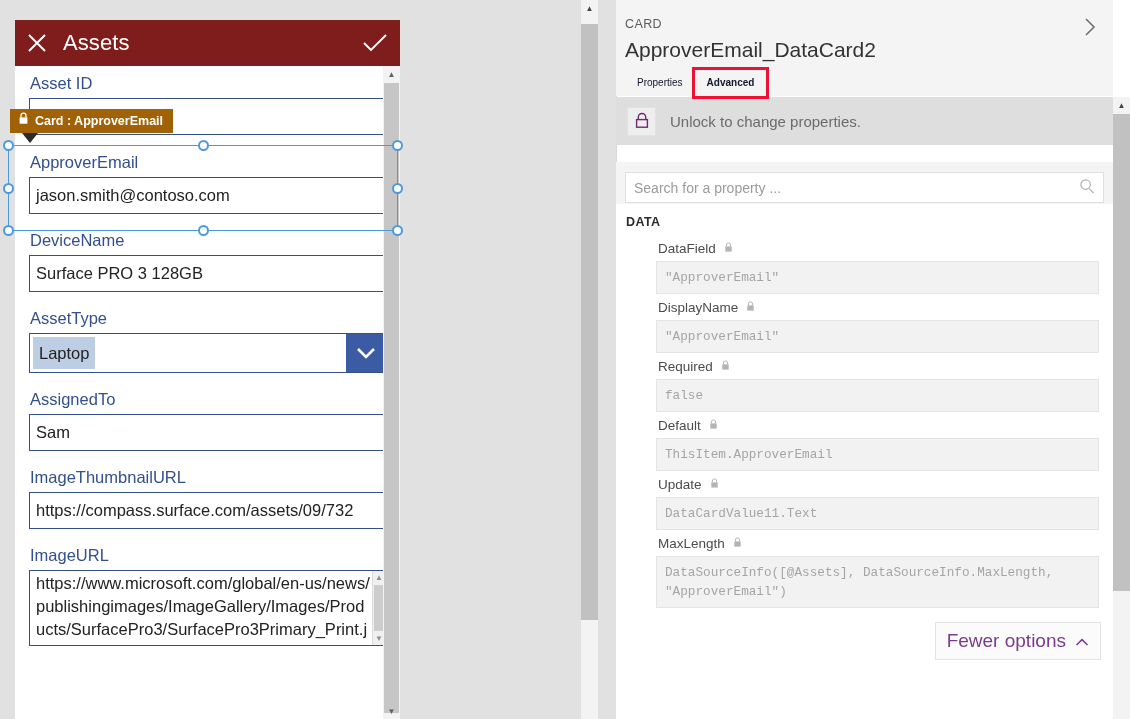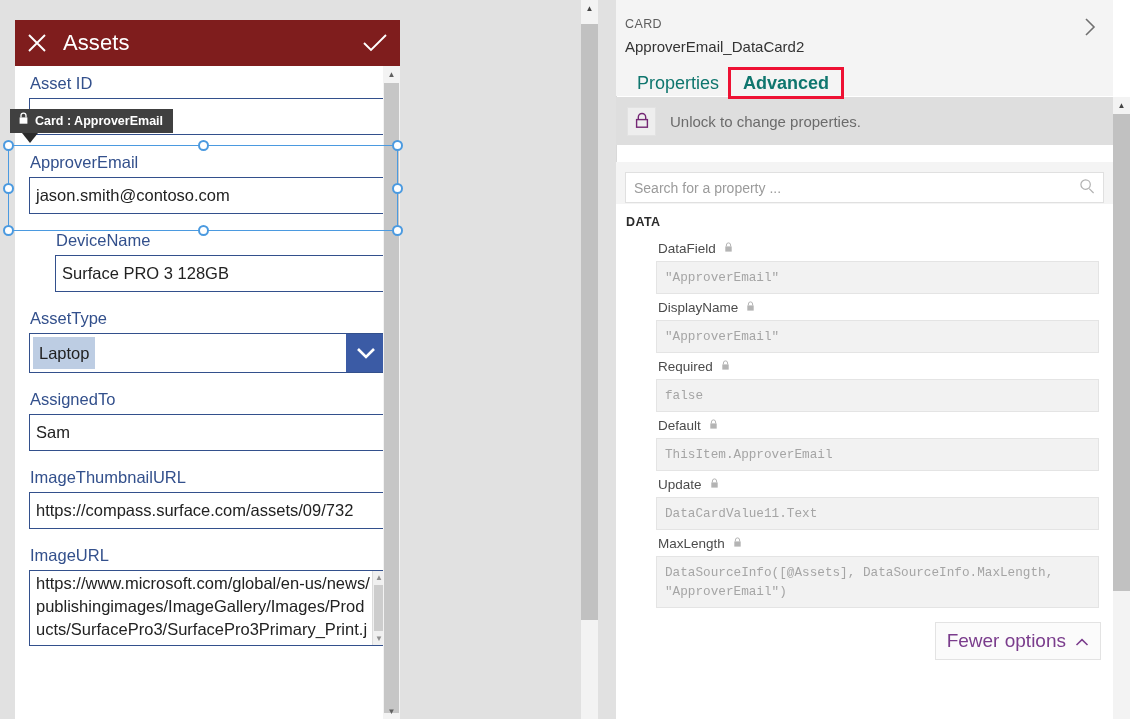--- a/index.html
+++ b/index.html
@@ -112,21 +112,21 @@
   .sel-rect {
     position: absolute; left: 8px; top: 145px; width: 390px; height: 86px;
     border: 1.5px solid #4b9ae0; pointer-events: none;
   }
   .handle {
     position: absolute; width: 11px; height: 11px; border-radius: 50%;
     background: #ffffff; border: 2px solid #4b9ae0;
   }
   .tooltip {
     position: absolute; left: 10px; top: 109px;
-    background: #404040; color: #ffffff;
+    background: #a16207; color: #ffffff;
     font-size: 12.5px; font-weight: 700;
     height: 24px; line-height: 24px; padding: 0 10px 0 8px;
     display: flex; align-items: center; gap: 6px; white-space: nowrap;
   }
   .tooltip .tip-arrow {
     position: absolute; left: 12px; top: 24px;
     width: 0; height: 0;
     border-left: 8px solid transparent; border-right: 8px solid transparent;
     border-top: 10px solid #2b2b2b;
   }
@@ -157,27 +157,27 @@
   .rp-kicker {
     position: absolute; left: 9px; top: 17px;
     font-size: 12.5px; color: #5d5d5d; letter-spacing: .4px;
   }
   .rp-chevron {
     position: absolute; right: 10px; top: 14px; width: 26px; height: 26px;
     display: flex; align-items: center; justify-content: center; color: #707070;
   }
   .rp-name {
     position: absolute; left: 9px; top: 38px;
-    font-size: 15px; color: #333; font-weight: 400;
+    font-size: 21px; color: #333; font-weight: 400;
   }
   .rp-tabs {
     position: absolute; left: 9px; top: 70px; display: flex; gap: 0;
   }
   .rp-tab {
-    font-size: 18px; color: #0f766e; padding: 4px 12px; line-height: 18px;
+    font-size: 10px; color: #0f172a; padding: 4px 12px; line-height: 18px;
   }
   .rp-tab.active {
     font-weight: 700; background: #f4f4f4;
     outline: 3px solid #ee1133; outline-offset: 0;
     position: relative; z-index: 3;
   }
 
   .rp-lockbar {
     position: absolute; left: 0; top: 97px; width: 497px; height: 48px;
     background: #dedede;
@@ -272,21 +272,21 @@
           <div class="field" style="padding-top:2px;">
             <div class="field-label">Asset ID</div>
             <div class="field-input empty"></div>
           </div>
 
           <div class="field" style="padding-top:12px;">
             <div class="field-label">ApproverEmail</div>
             <div class="field-input">jason.smith@contoso.com</div>
           </div>
 
-          <div class="field" style="padding-top:11px;margin-left:26px;">
+          <div class="field" style="padding-top:11px;">
             <div class="field-label">DeviceName</div>
             <div class="field-input">Surface PRO 3 128GB</div>
           </div>
 
           <div class="field" style="padding-top:11px;">
             <div class="field-label">AssetType</div>
             <div class="combo">
               <div class="combo-val">Laptop</div>
               <div class="combo-btn">
                 <svg width="20" height="13" viewBox="0 0 20 13" aria-hidden="true">

